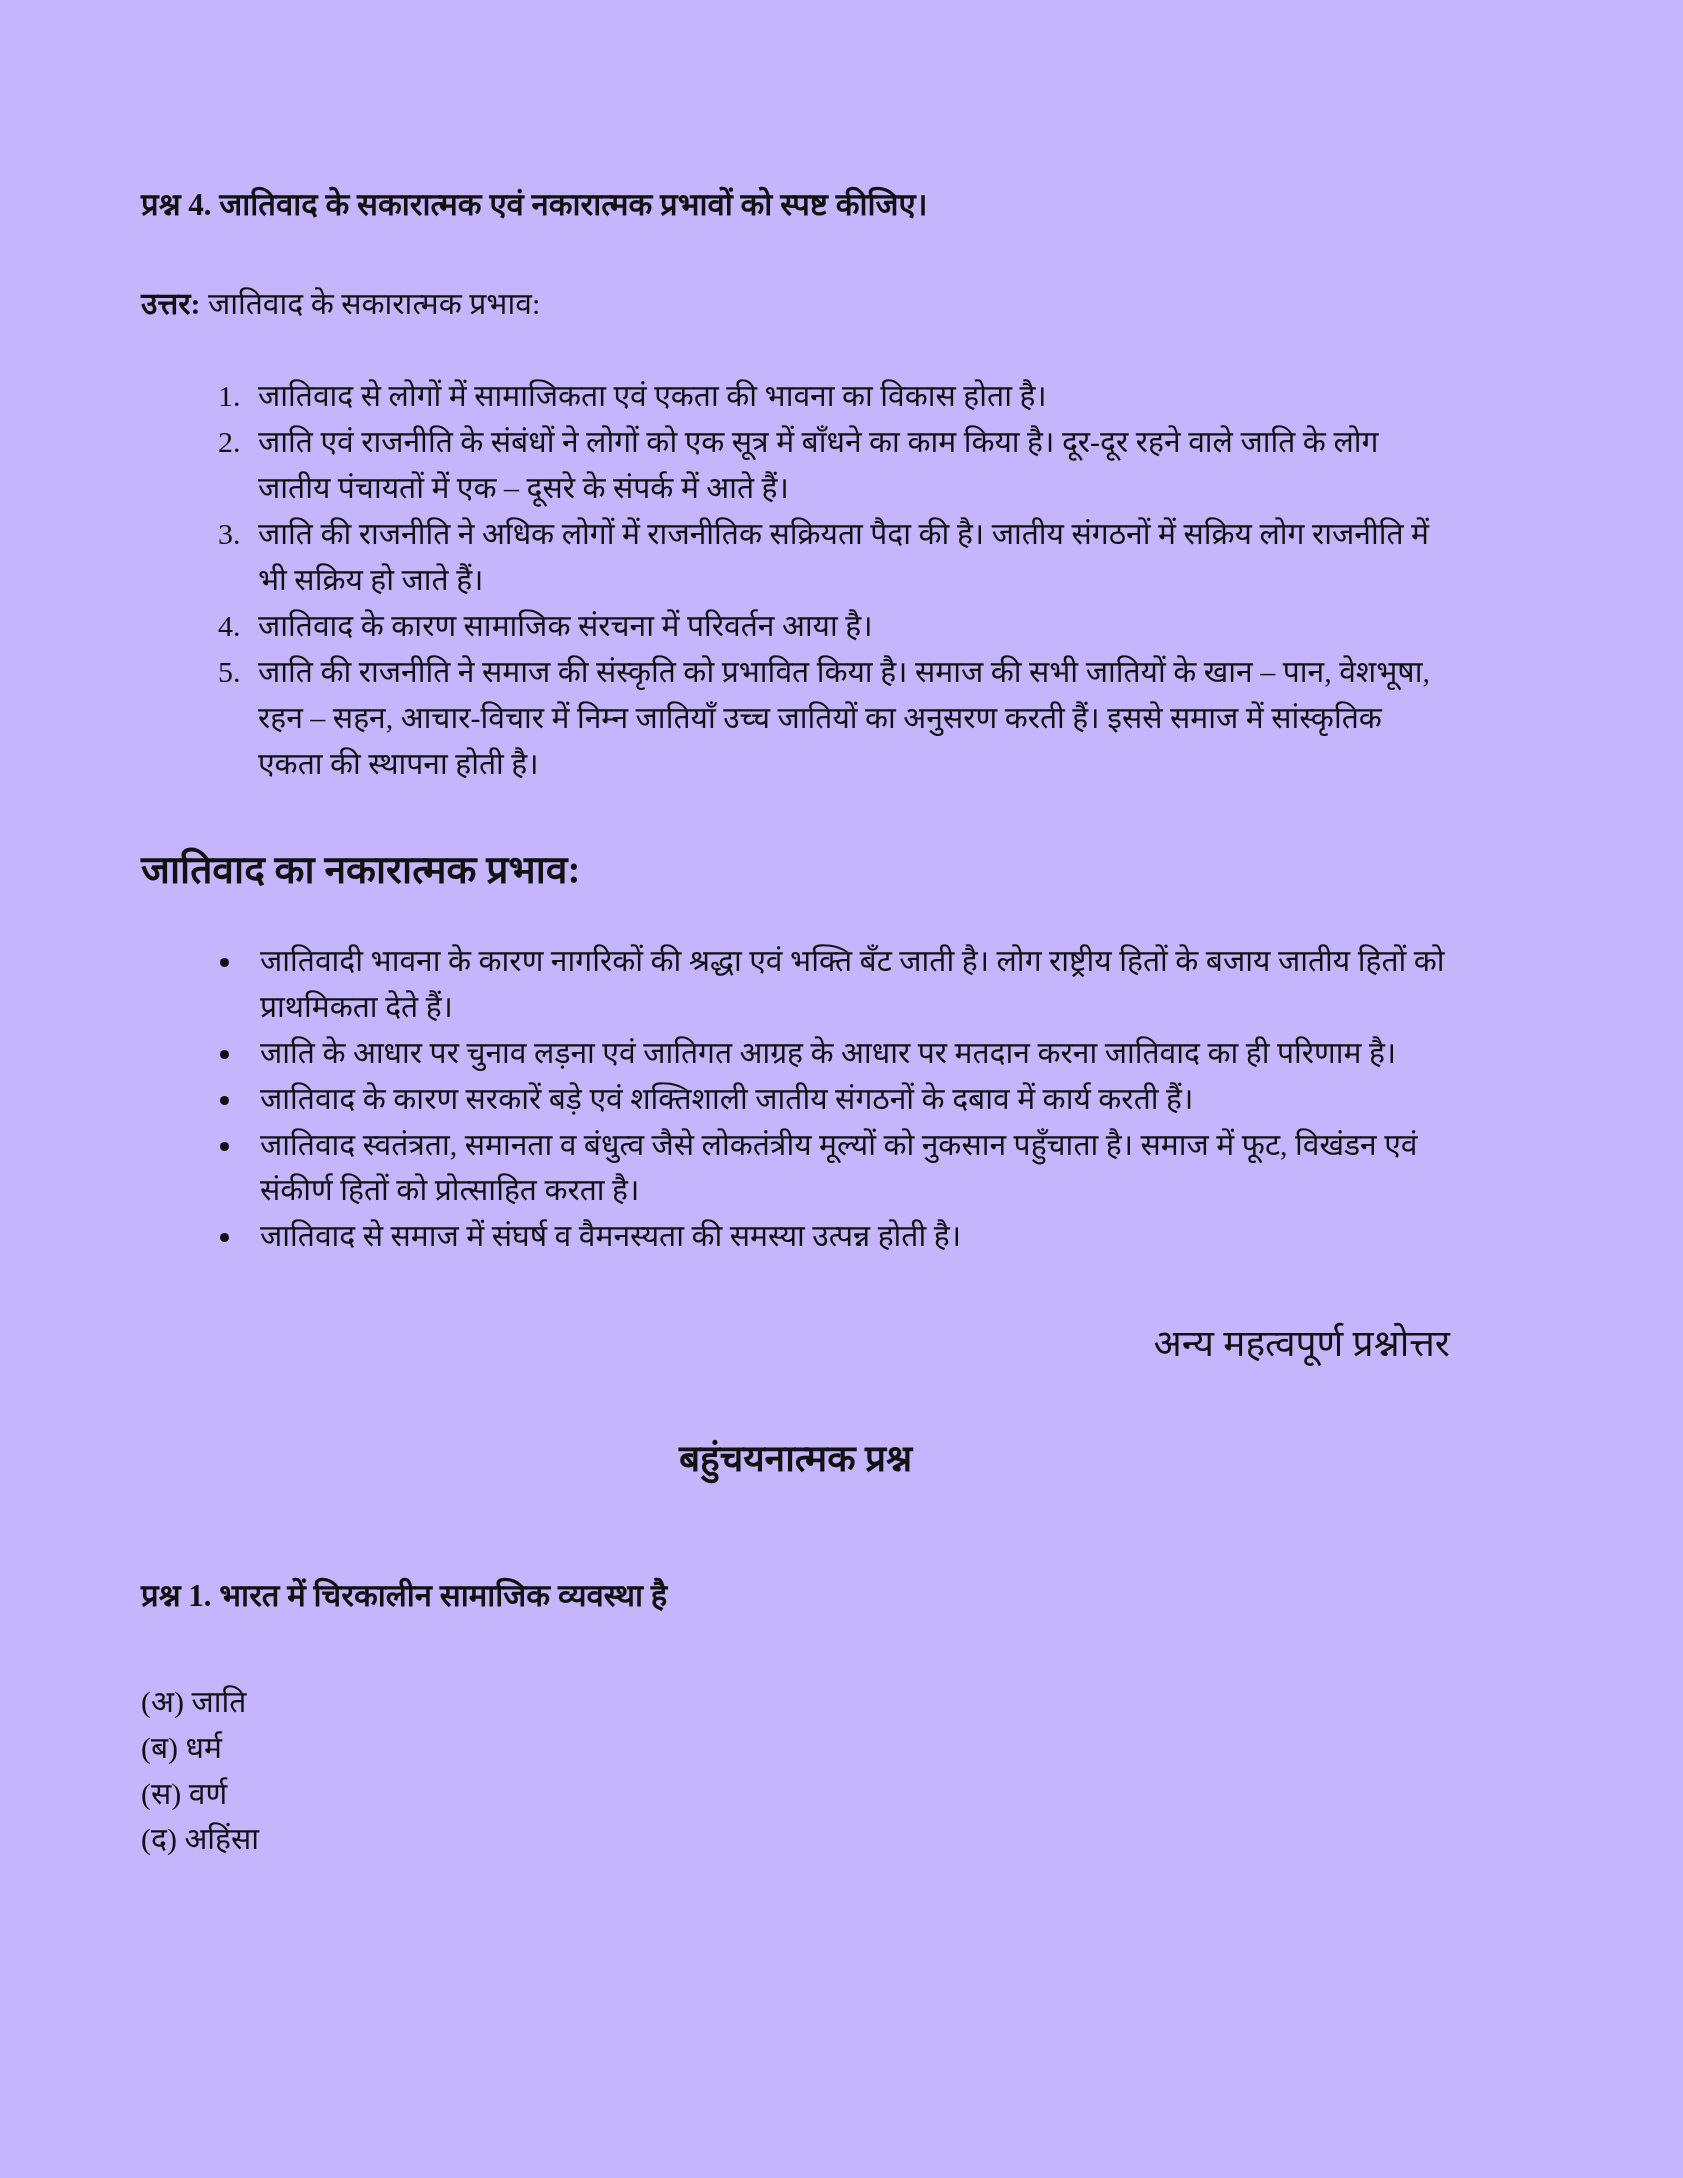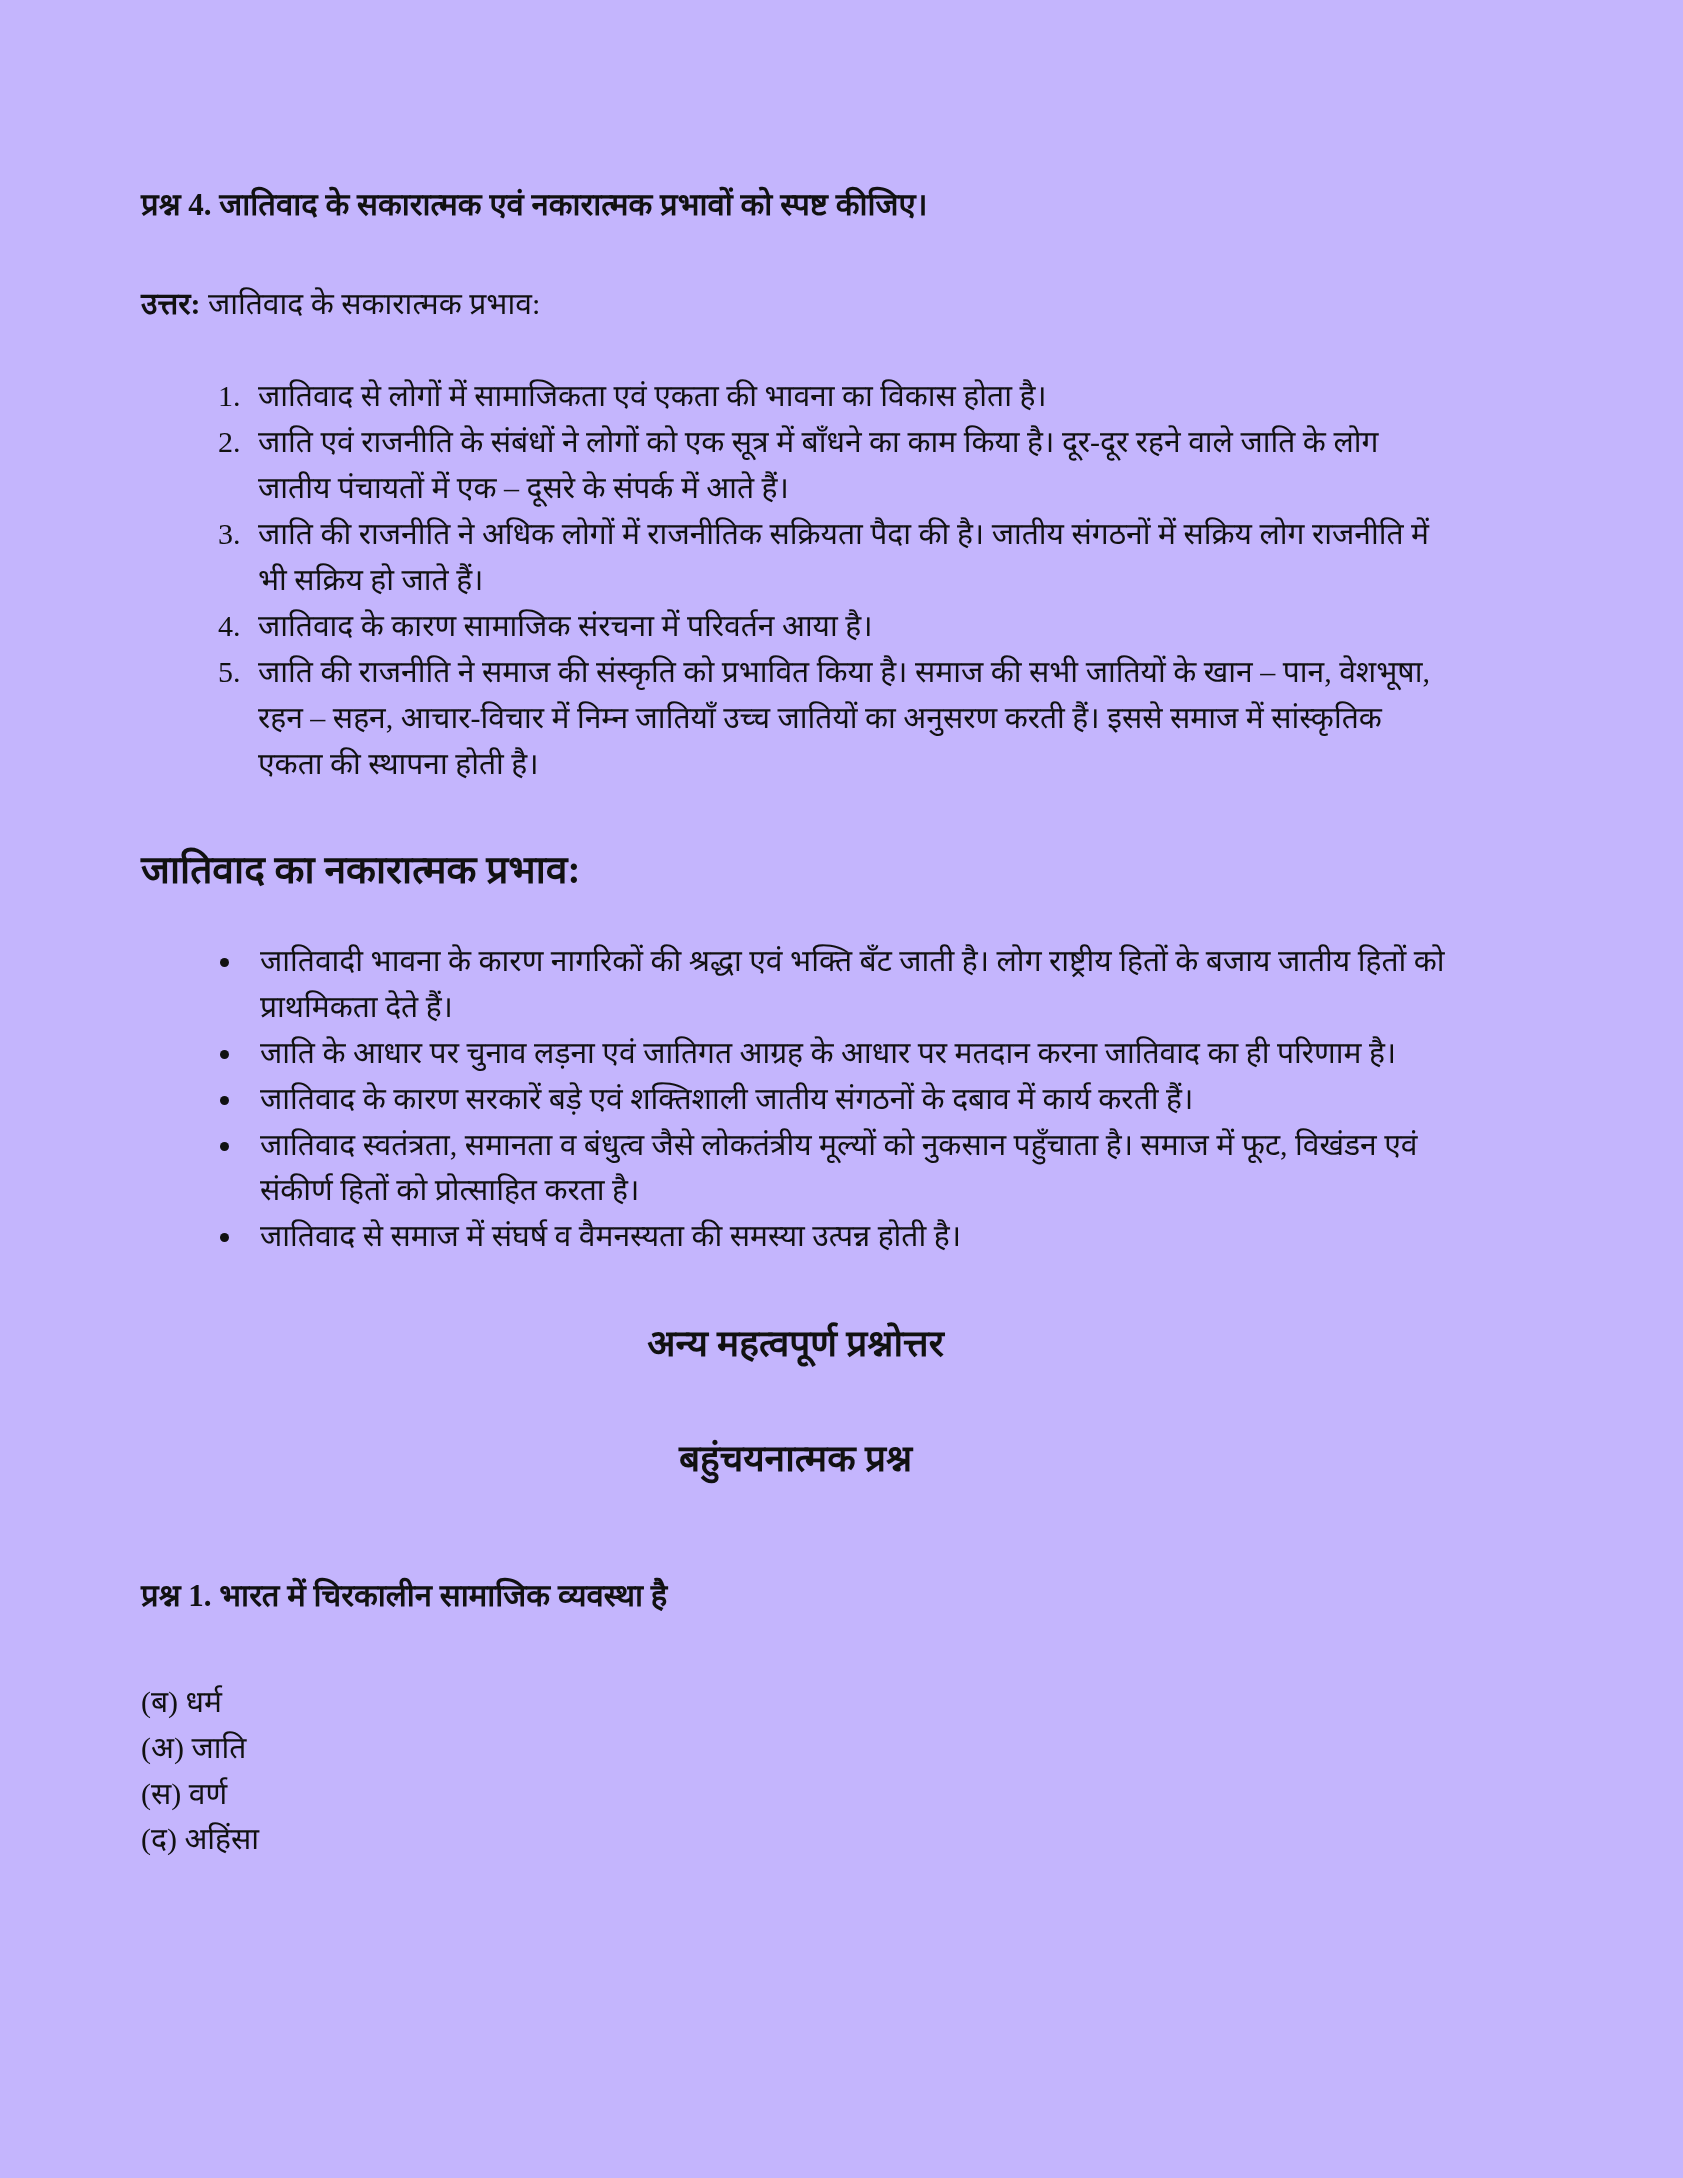--- a/index.html
+++ b/index.html
@@ -62,22 +62,22 @@
     content: "";
     position: absolute;
     left: -28px;
     top: 20px;
     width: 9px;
     height: 9px;
     border-radius: 50%;
     background: #111111;
   }
   .center-heading-1 {
-    text-align: center;
-    font-weight: bold;
+    text-align: right;
+    font-weight: normal;
     font-size: 37px;
     line-height: 1.3;
     margin-bottom: 67px;
   }
   .center-heading-2 {
     text-align: center;
     font-weight: bold;
     font-size: 37px;
     line-height: 1.3;
     margin-bottom: 91px;
@@ -135,23 +135,23 @@
     </ul>
 
   <div class="center-heading-1">अन्य महत्वपूर्ण प्रश्नोत्तर</div>
 
   <div class="center-heading-2">बहुंचयनात्मक प्रश्न</div>
 
   <div class="q1-heading">प्रश्न 1. भारत में चिरकालीन सामाजिक व्यवस्था है</div>
 
   <div class="options">
 
+      <span class="option">(अ) जाति</span>
+
       <span class="option">(ब) धर्म</span>
-
-      <span class="option">(अ) जाति</span>
 
       <span class="option">(स) वर्ण</span>
 
       <span class="option">(द) अहिंसा</span>
     </div>
 
 </div>
 
 
 </body></html>

